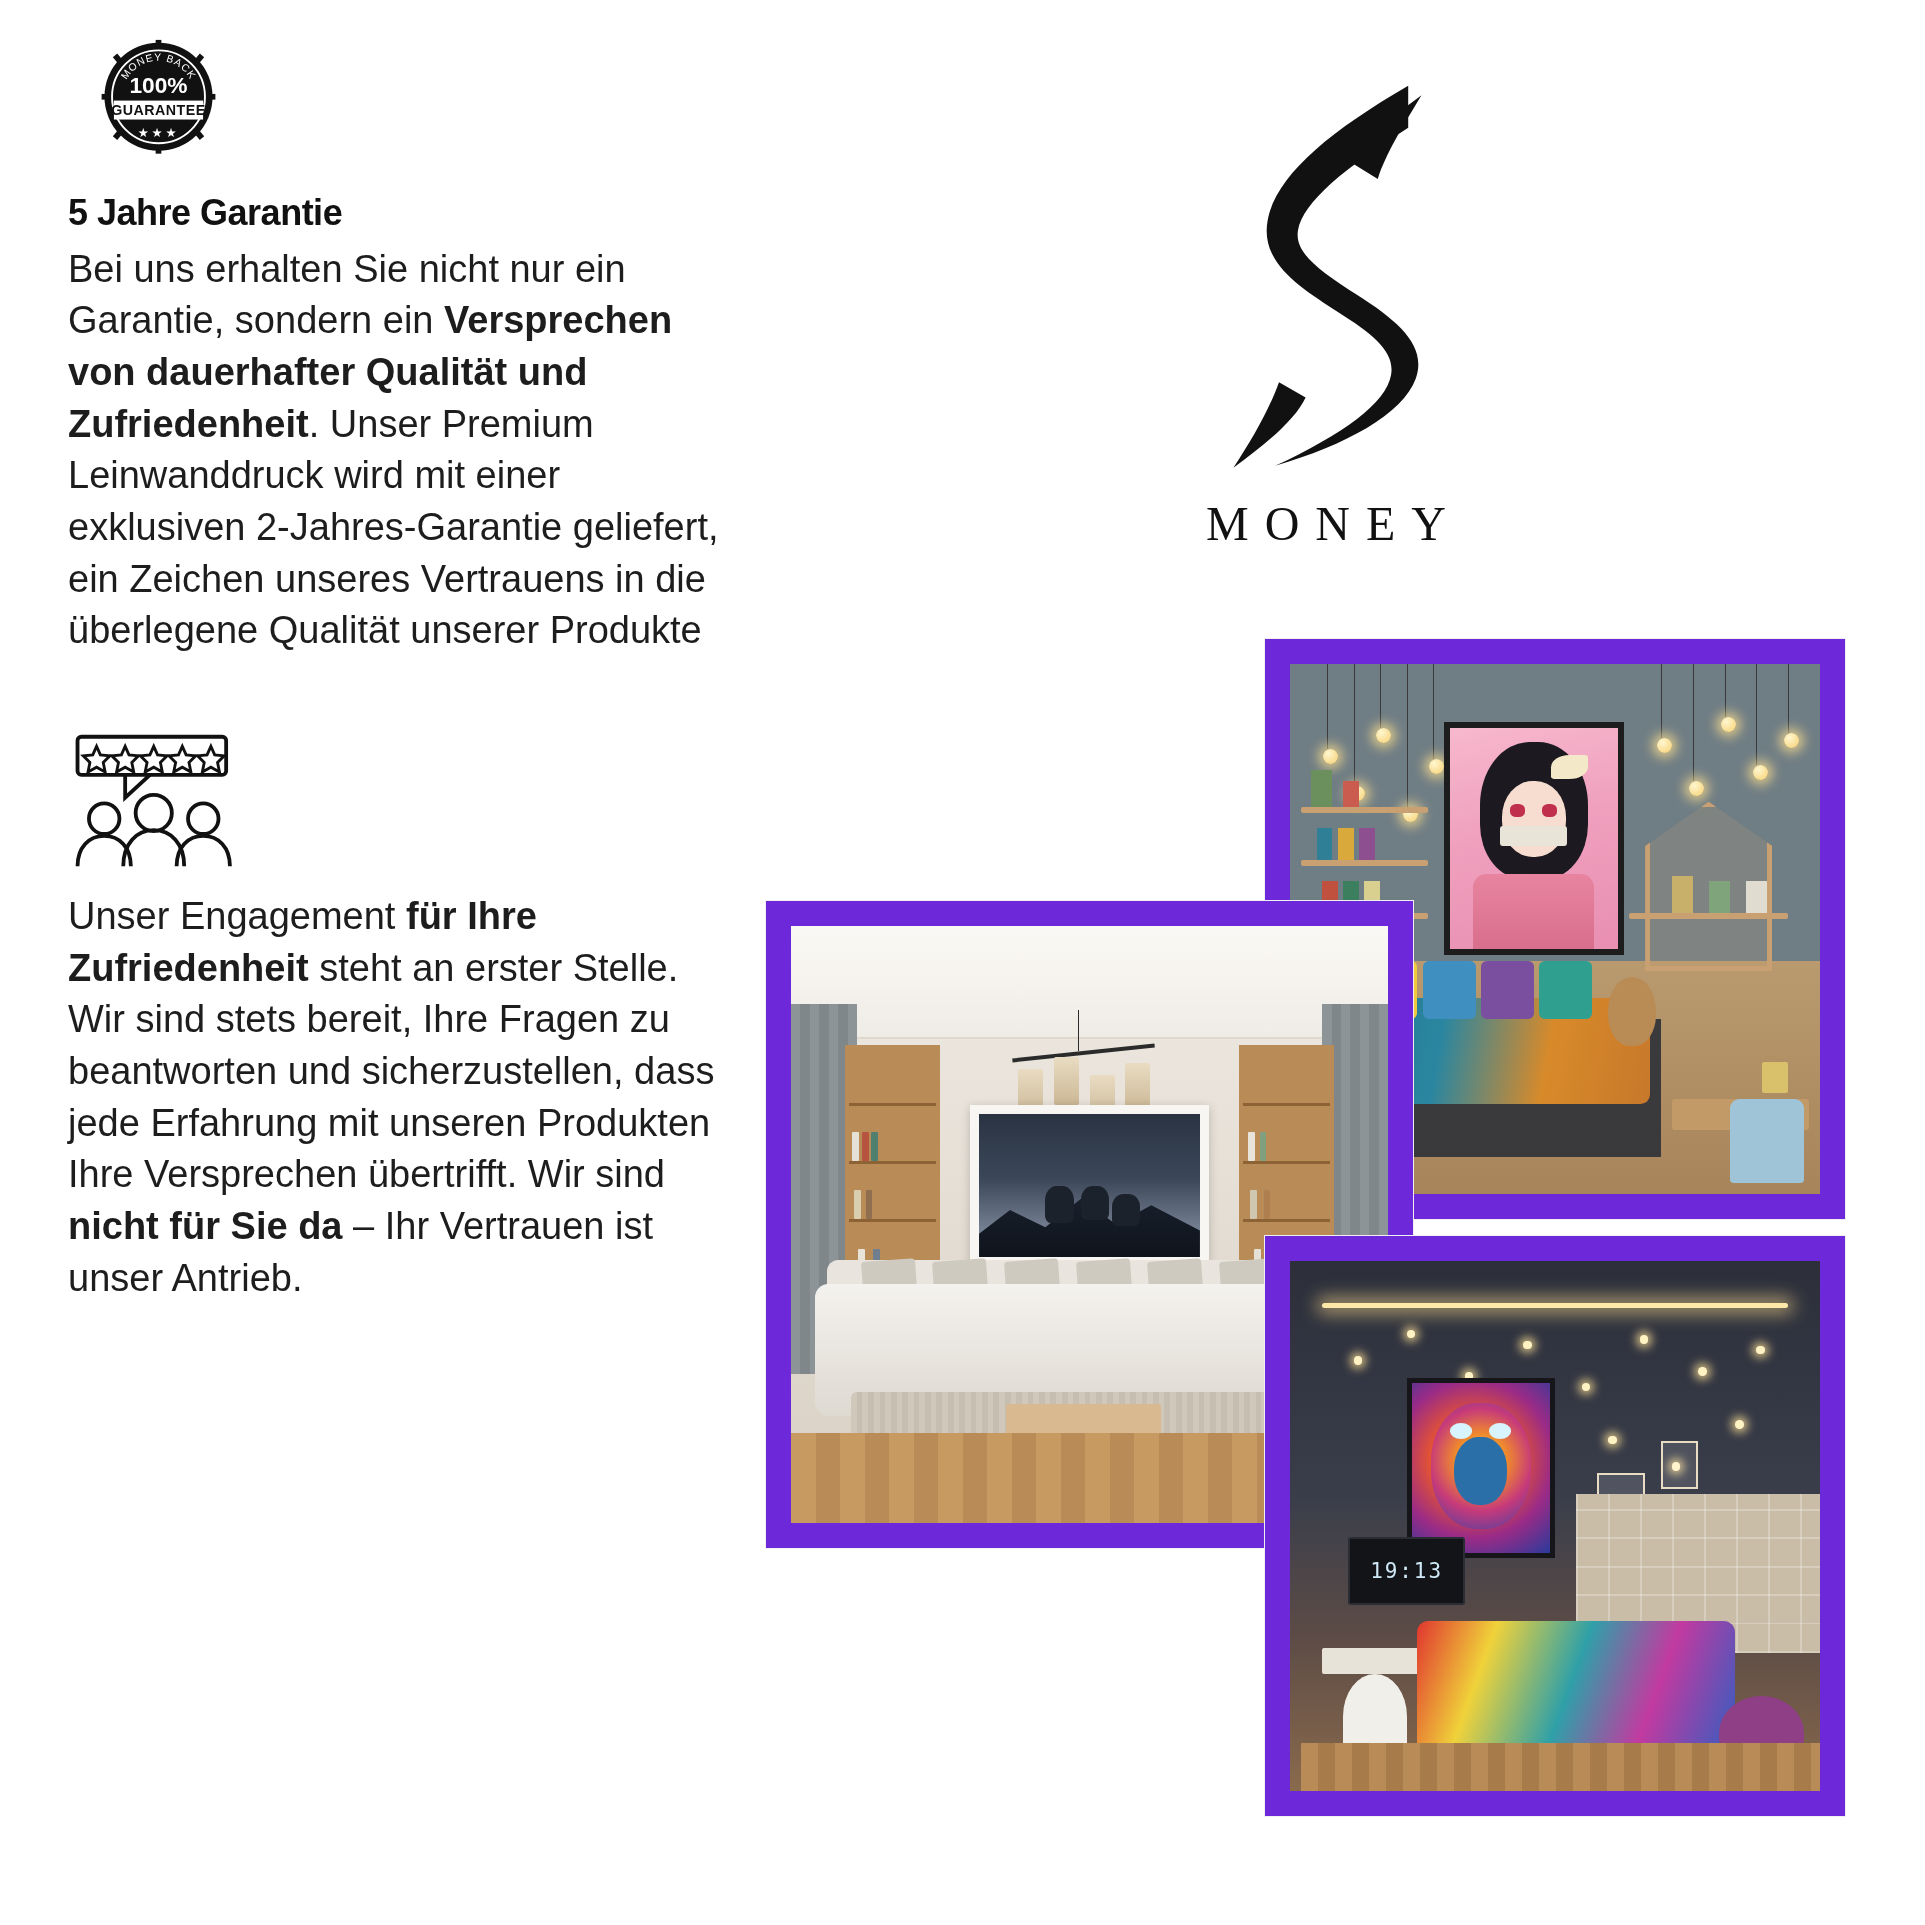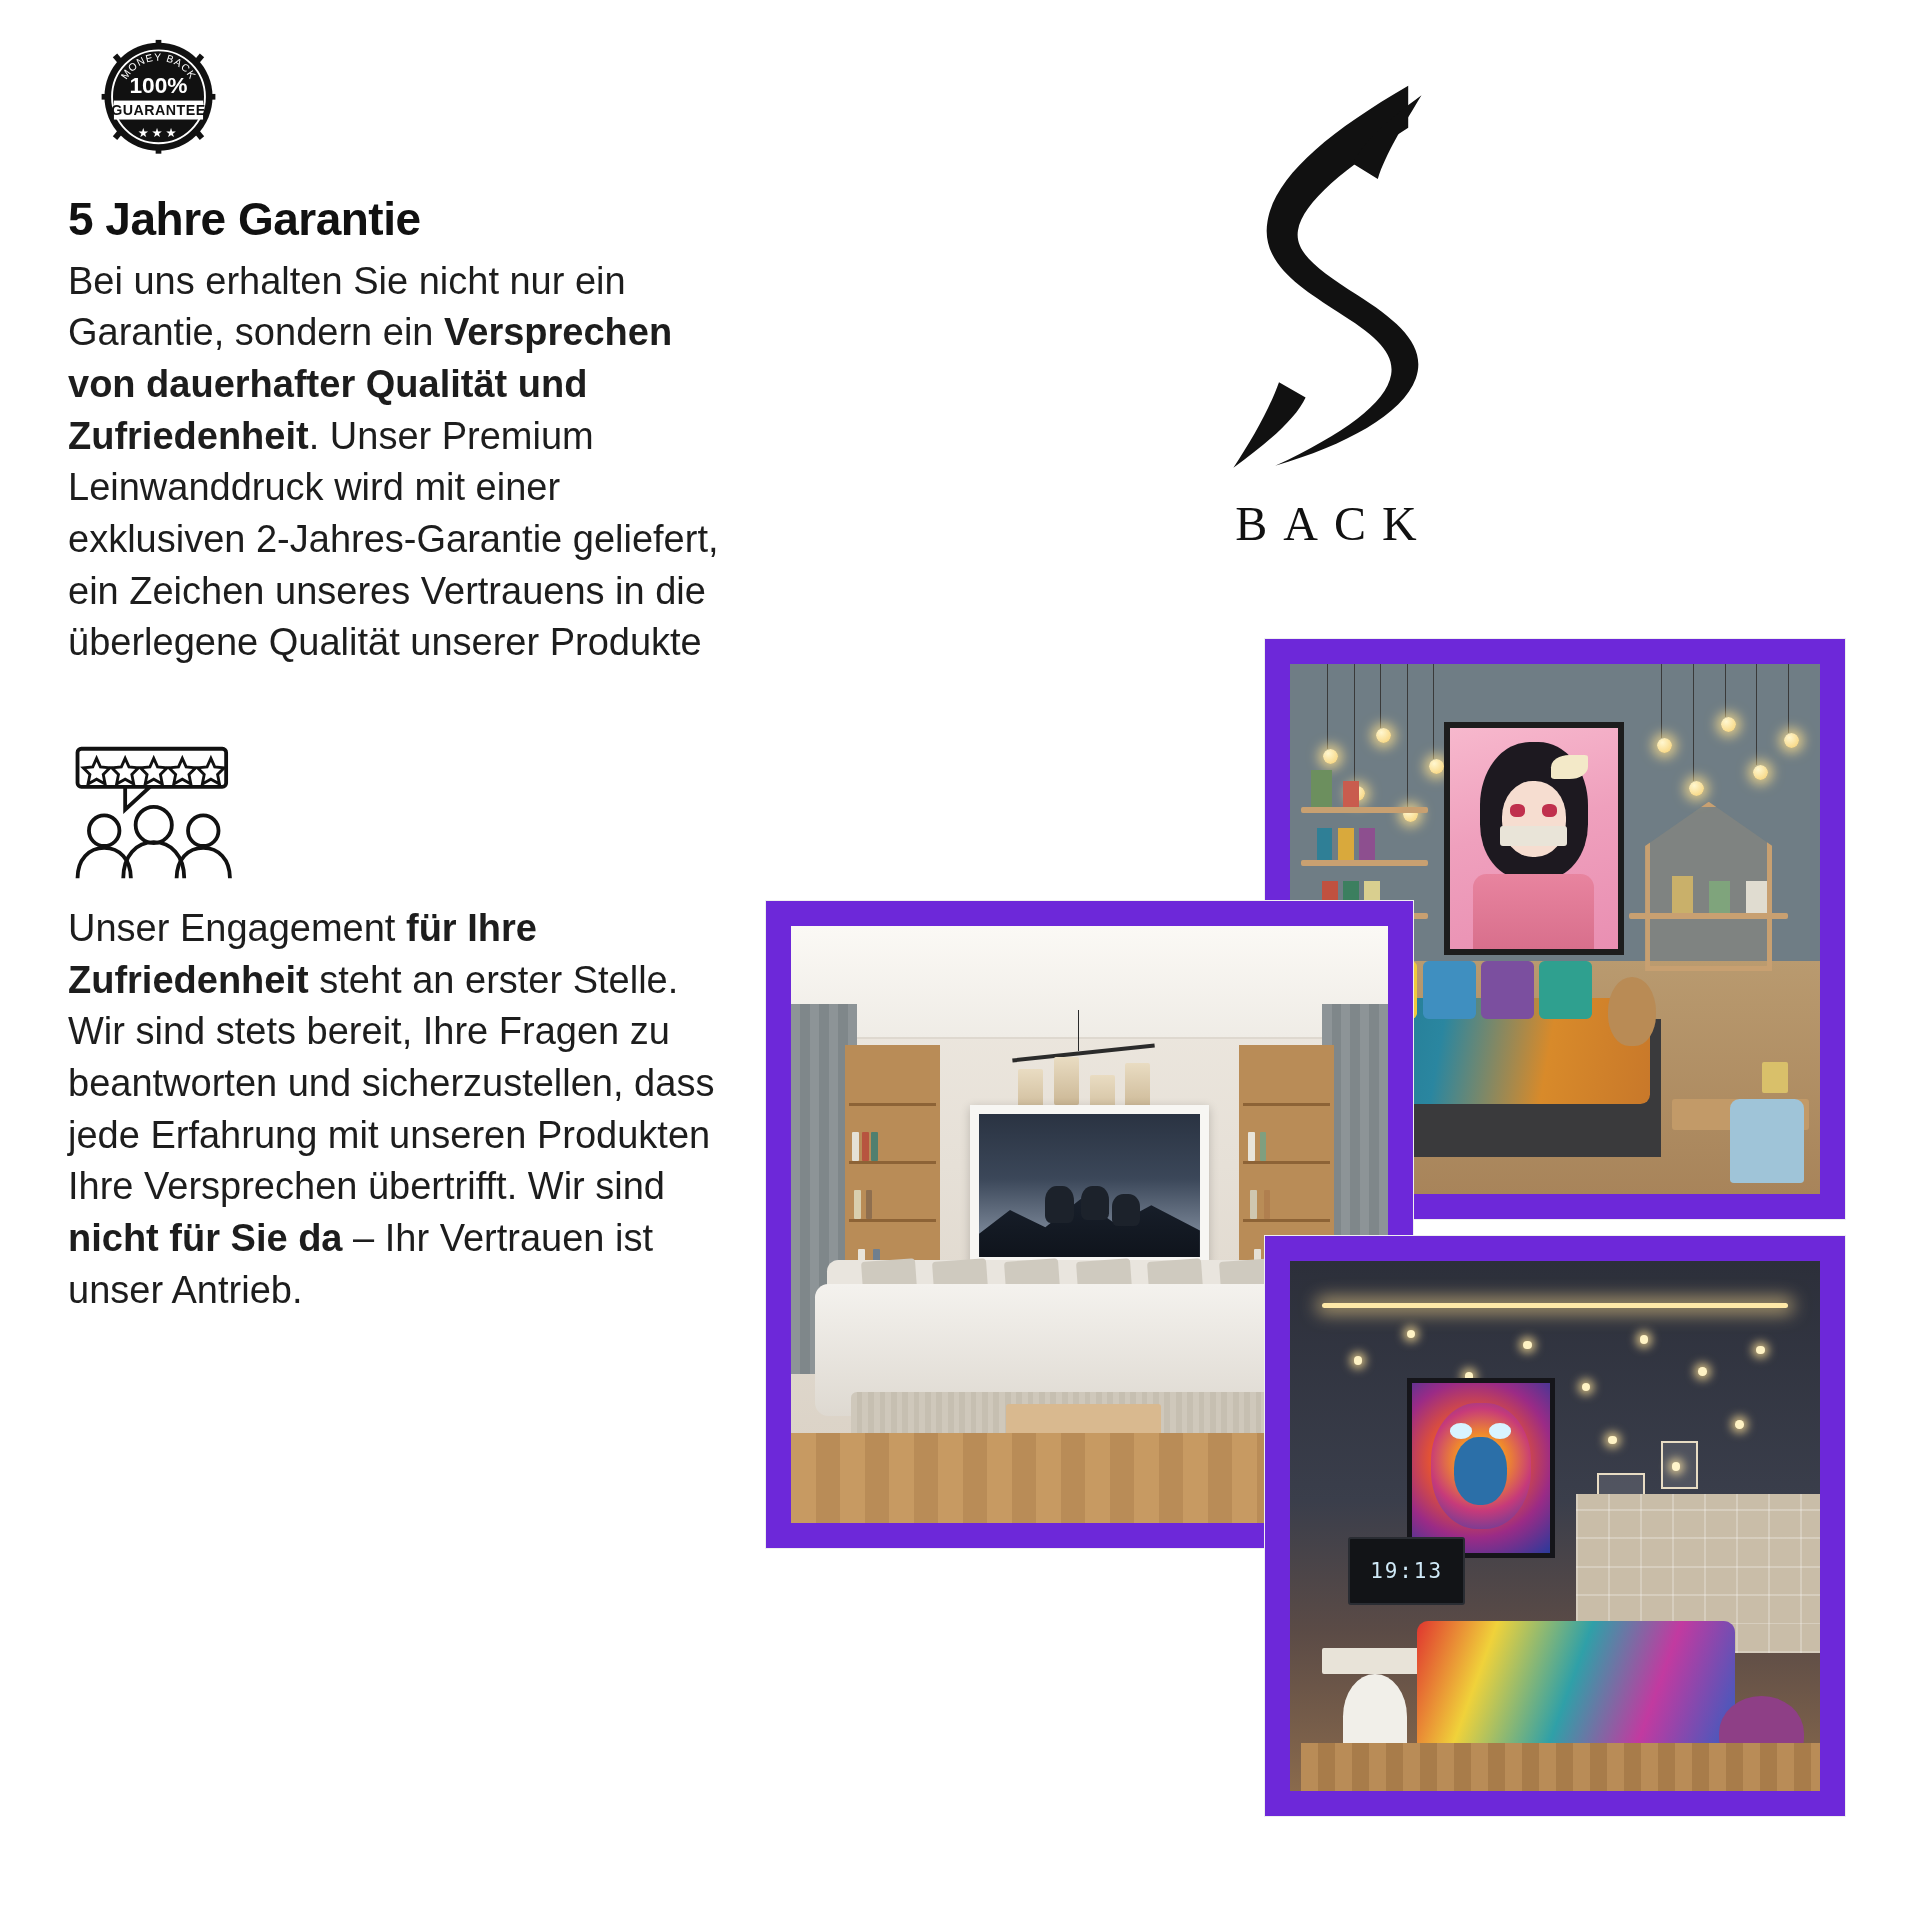--- a/index.html
+++ b/index.html
@@ -18,21 +18,21 @@
     left: 68px;
     top: 38px;
     width: 704px;
   }
 
   
   .badge-wrap { width: 181px; height: 133px; position: relative; }
   .badge { position: absolute; left: 0; top: 0; }
 
   .section-title {
-    font-size: 46px;
+    font-size: 36px;
     font-weight: 700;
     letter-spacing: -0.5px;
     margin-top: 21px;
     margin-bottom: 9.5px;
     color: #111;
   }
   .section-body {
     font-size: 38px;
     line-height: 1.36;
     color: #1d1d1d;
@@ -378,21 +378,21 @@
   </p>
 </div>
 
 <div class="logo-wrap">
   <svg width="285" height="409" viewBox="0 0 300 430" xmlns="http://www.w3.org/2000/svg">
     <path d="M236 8 C150 58 96 104 88 150 c-8 44 34 70 74 96 38 24 60 42 56 66 -5 30 -50 62 -122 96
              c74 -22 134 -54 148 -92 12 -34 -18 -60 -62 -88 -40 -26 -66 -44 -62 -68 5 -30 50 -66 116 -108 z" fill="#111"></path>
     <path d="M250 18 C214 44 186 70 178 90 l26 16 c8 -26 28 -58 46 -88 z" fill="#111"></path>
     <path d="M52 410 c36 -26 66 -52 76 -74 l-28 -16 c-10 28 -28 60 -48 90 z" fill="#111"></path>
   </svg>
-  <div class="logo-word">BACK</div>
+  <div class="logo-word">MONEY</div>
 </div>
 
 <div class="photo kids-anime">
   <div class="inner">
     <div class="scene anime-bg">
 
       <div class="bulb-wire" style="left:7%;  top:0; height:16%"></div>
         <div class="bulb" style="left:6.3%; top:16%"></div>
       <div class="bulb-wire" style="left:12%; top:0; height:23%"></div>
         <div class="bulb" style="left:11.3%; top:23%"></div>

